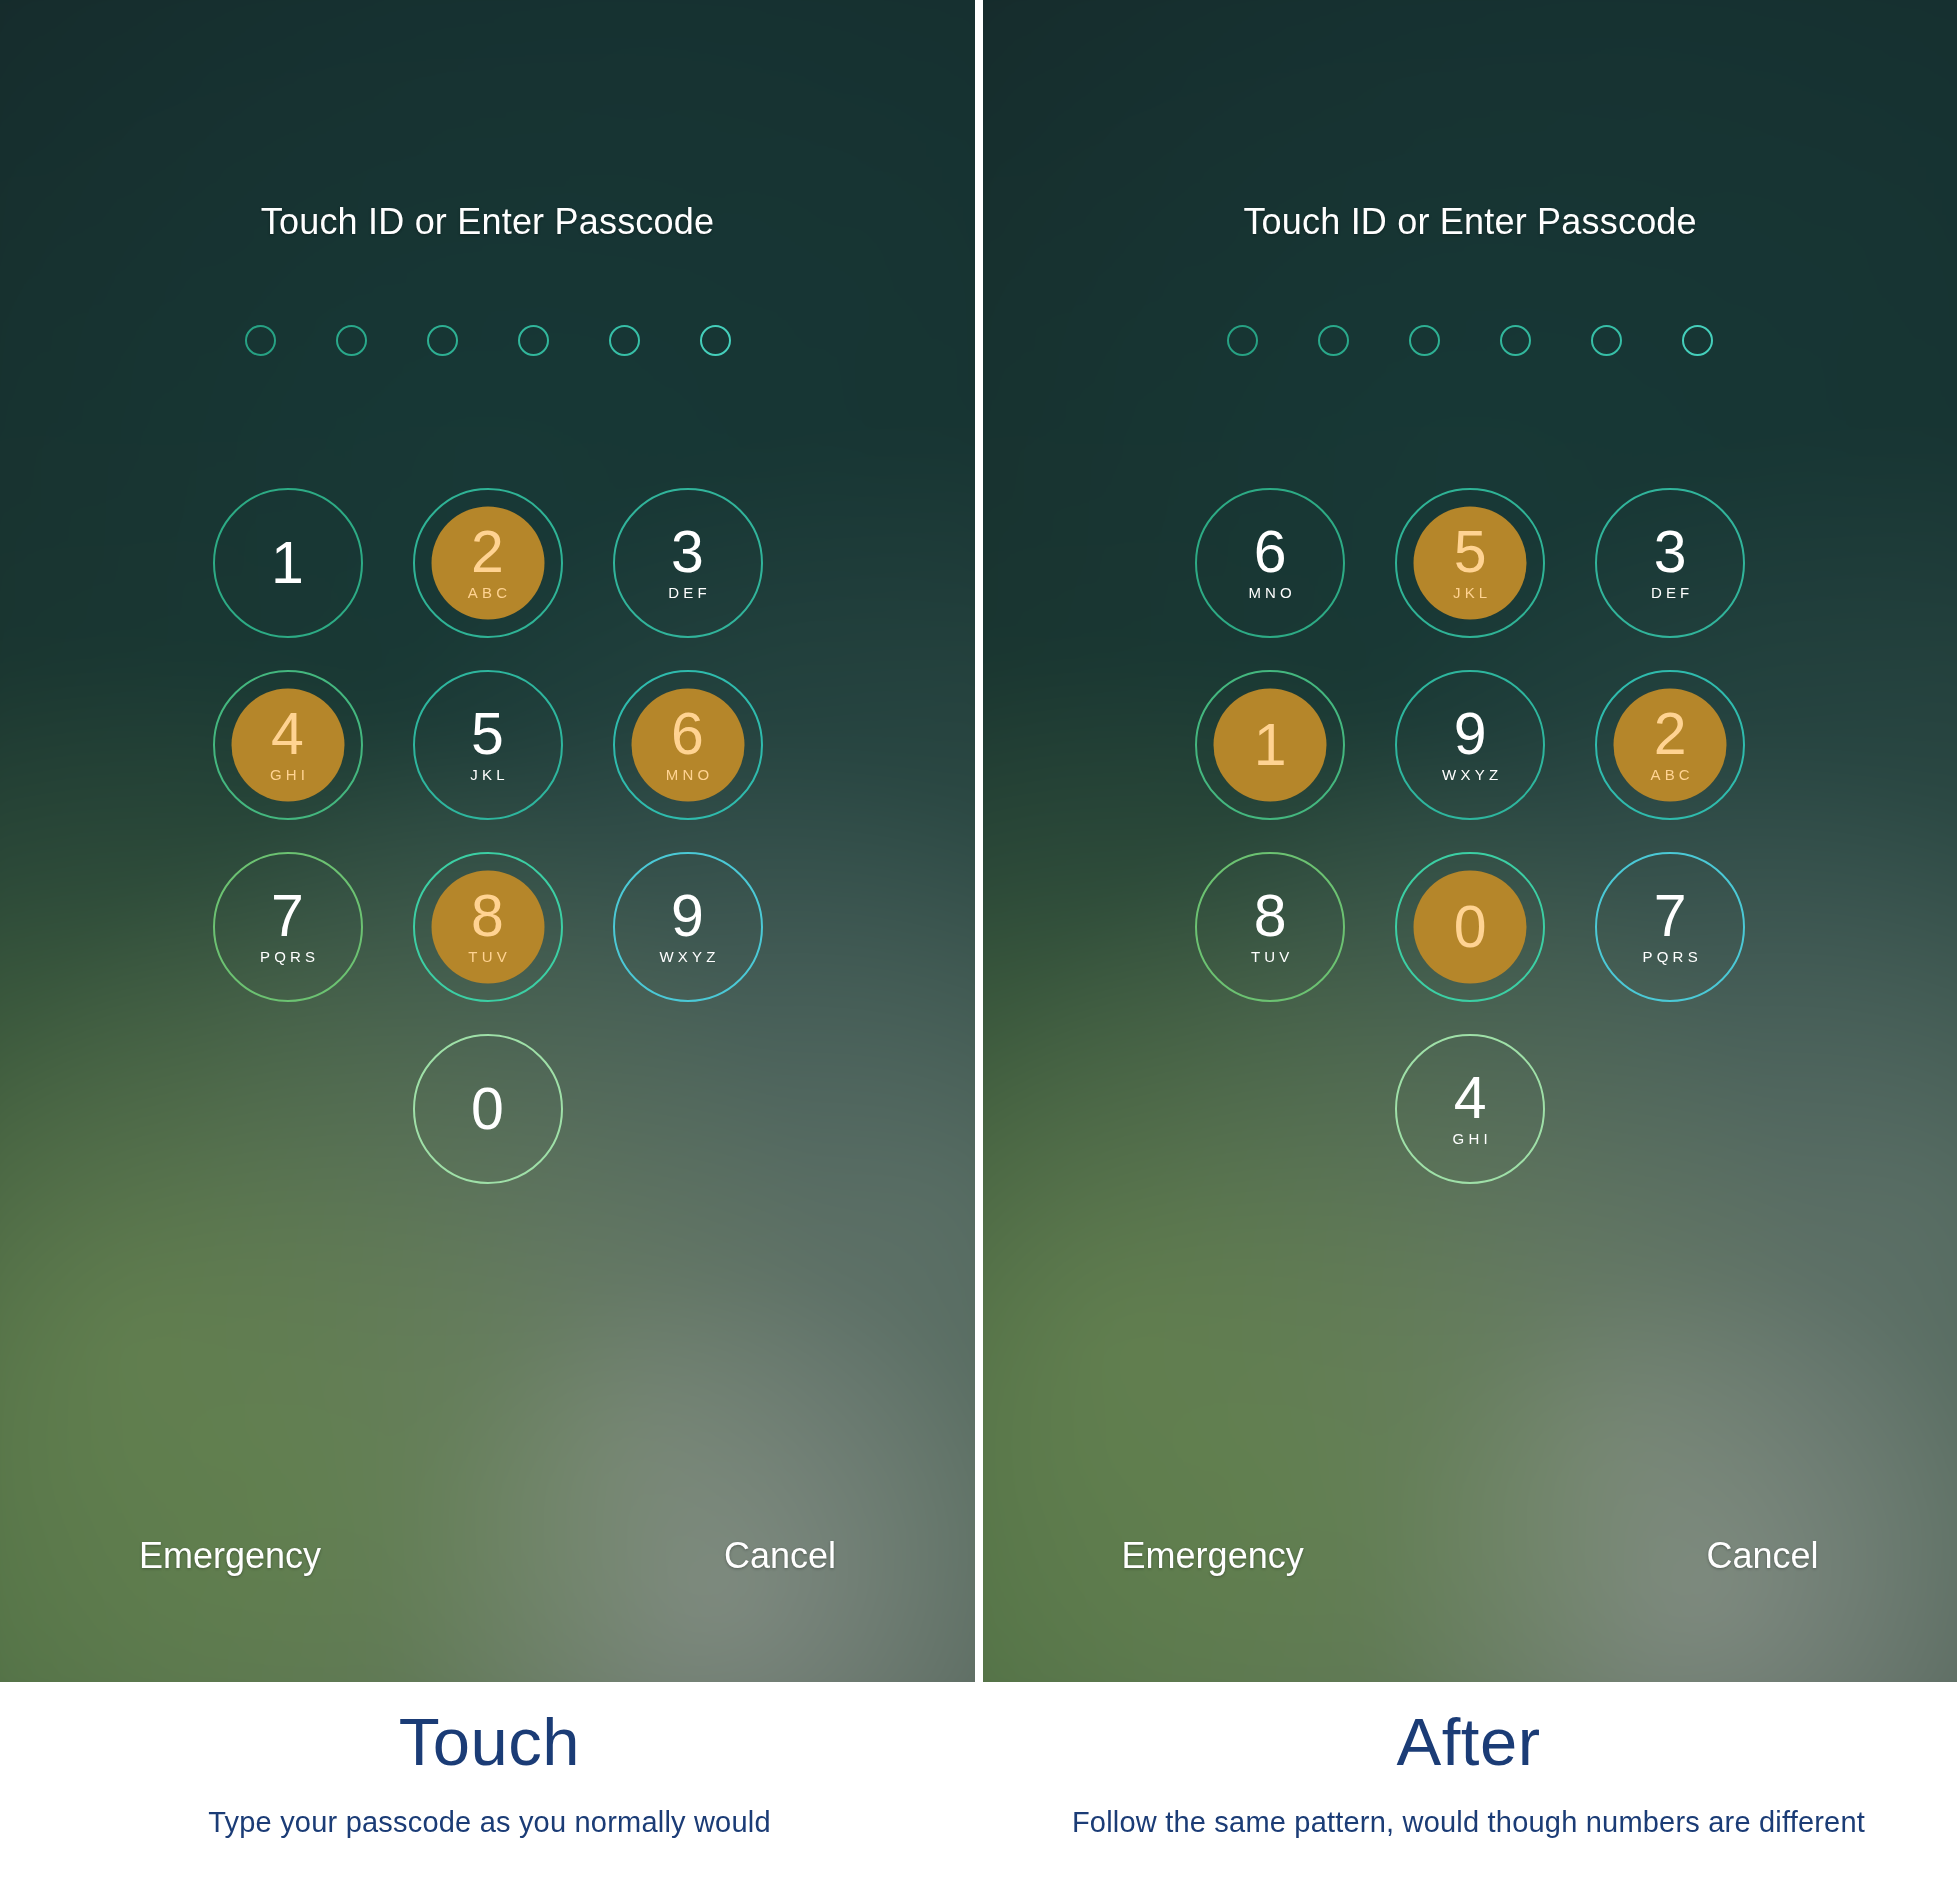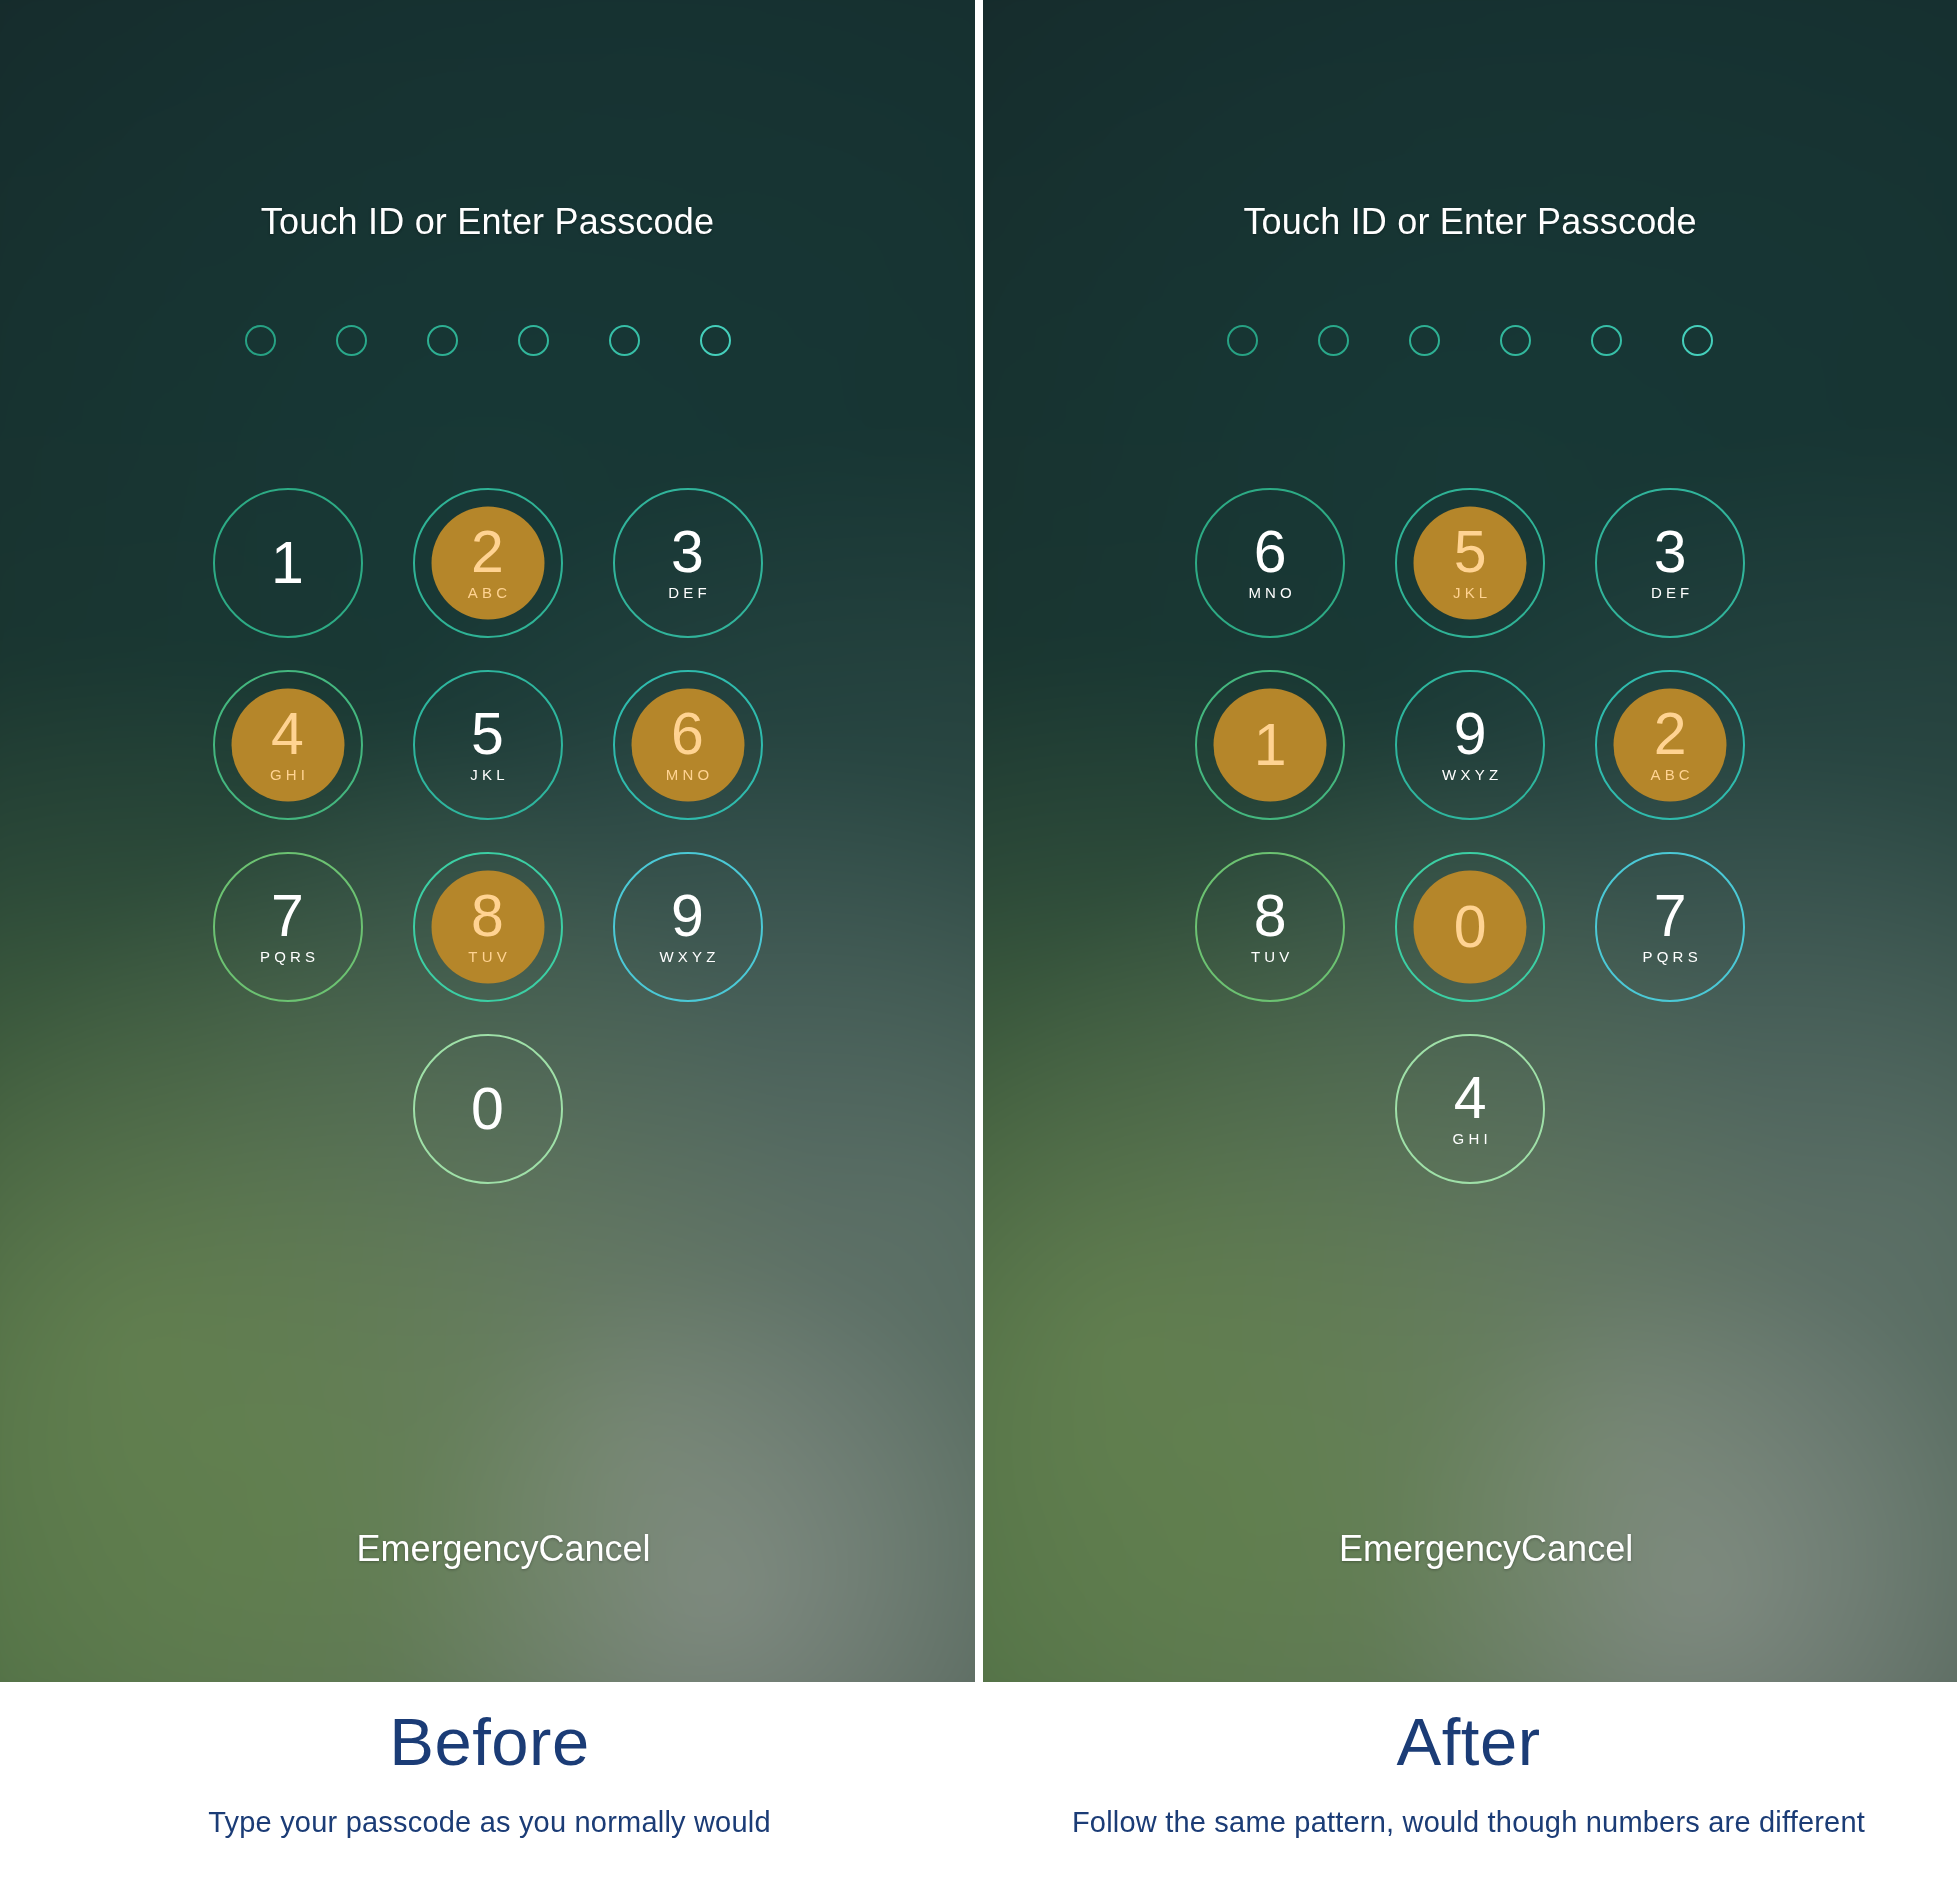--- a/index.html
+++ b/index.html
@@ -183,26 +183,25 @@
     text-indent: 4.2px;
   }
   .key .letters:empty { margin-top: 0; height: 0; }
 
   .key.selected .digit,
   .key.selected .letters { color: #ffd392; }
 
   
   .actions {
     position: absolute;
-    bottom: 112px;
+    bottom: 105px;
     left: 0; right: 0;
     display: flex;
-    justify-content: center;
+    justify-content: space-between;
     padding: 0 139px;
-    margin-left: 32px;
   }
   .action {
     color: #ffffff;
     font-size: 36px;
     font-weight: 400;
     text-shadow: 0 1px 2.9px rgba(0,0,0,0.3);
   }
 
   
   .captions {
@@ -387,21 +386,21 @@
           <div class="action">Emergency</div>
           <div class="action">Cancel</div>
         </div>
       </div>
     </div>
 
   </div>
 
   <div class="captions">
     <div class="caption">
-      <div class="caption-title">Before</div>
+      <div class="caption-title">Touch</div>
       <div class="caption-sub">Type your passcode as you normally would</div>
     </div>
     <div class="caption">
       <div class="caption-title">After</div>
       <div class="caption-sub">Follow the same pattern, would though numbers are different</div>
     </div>
   </div>
 
 </div>
 

